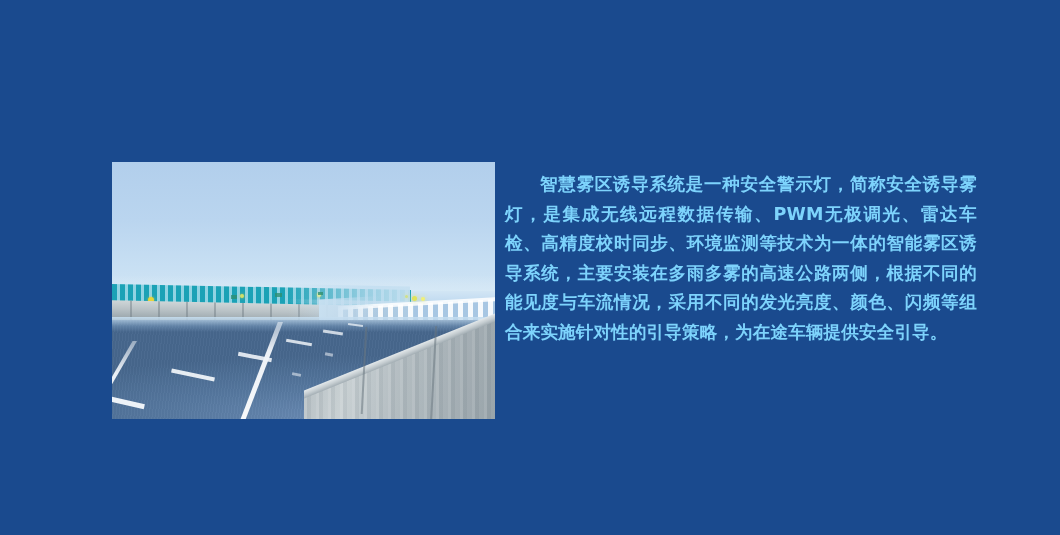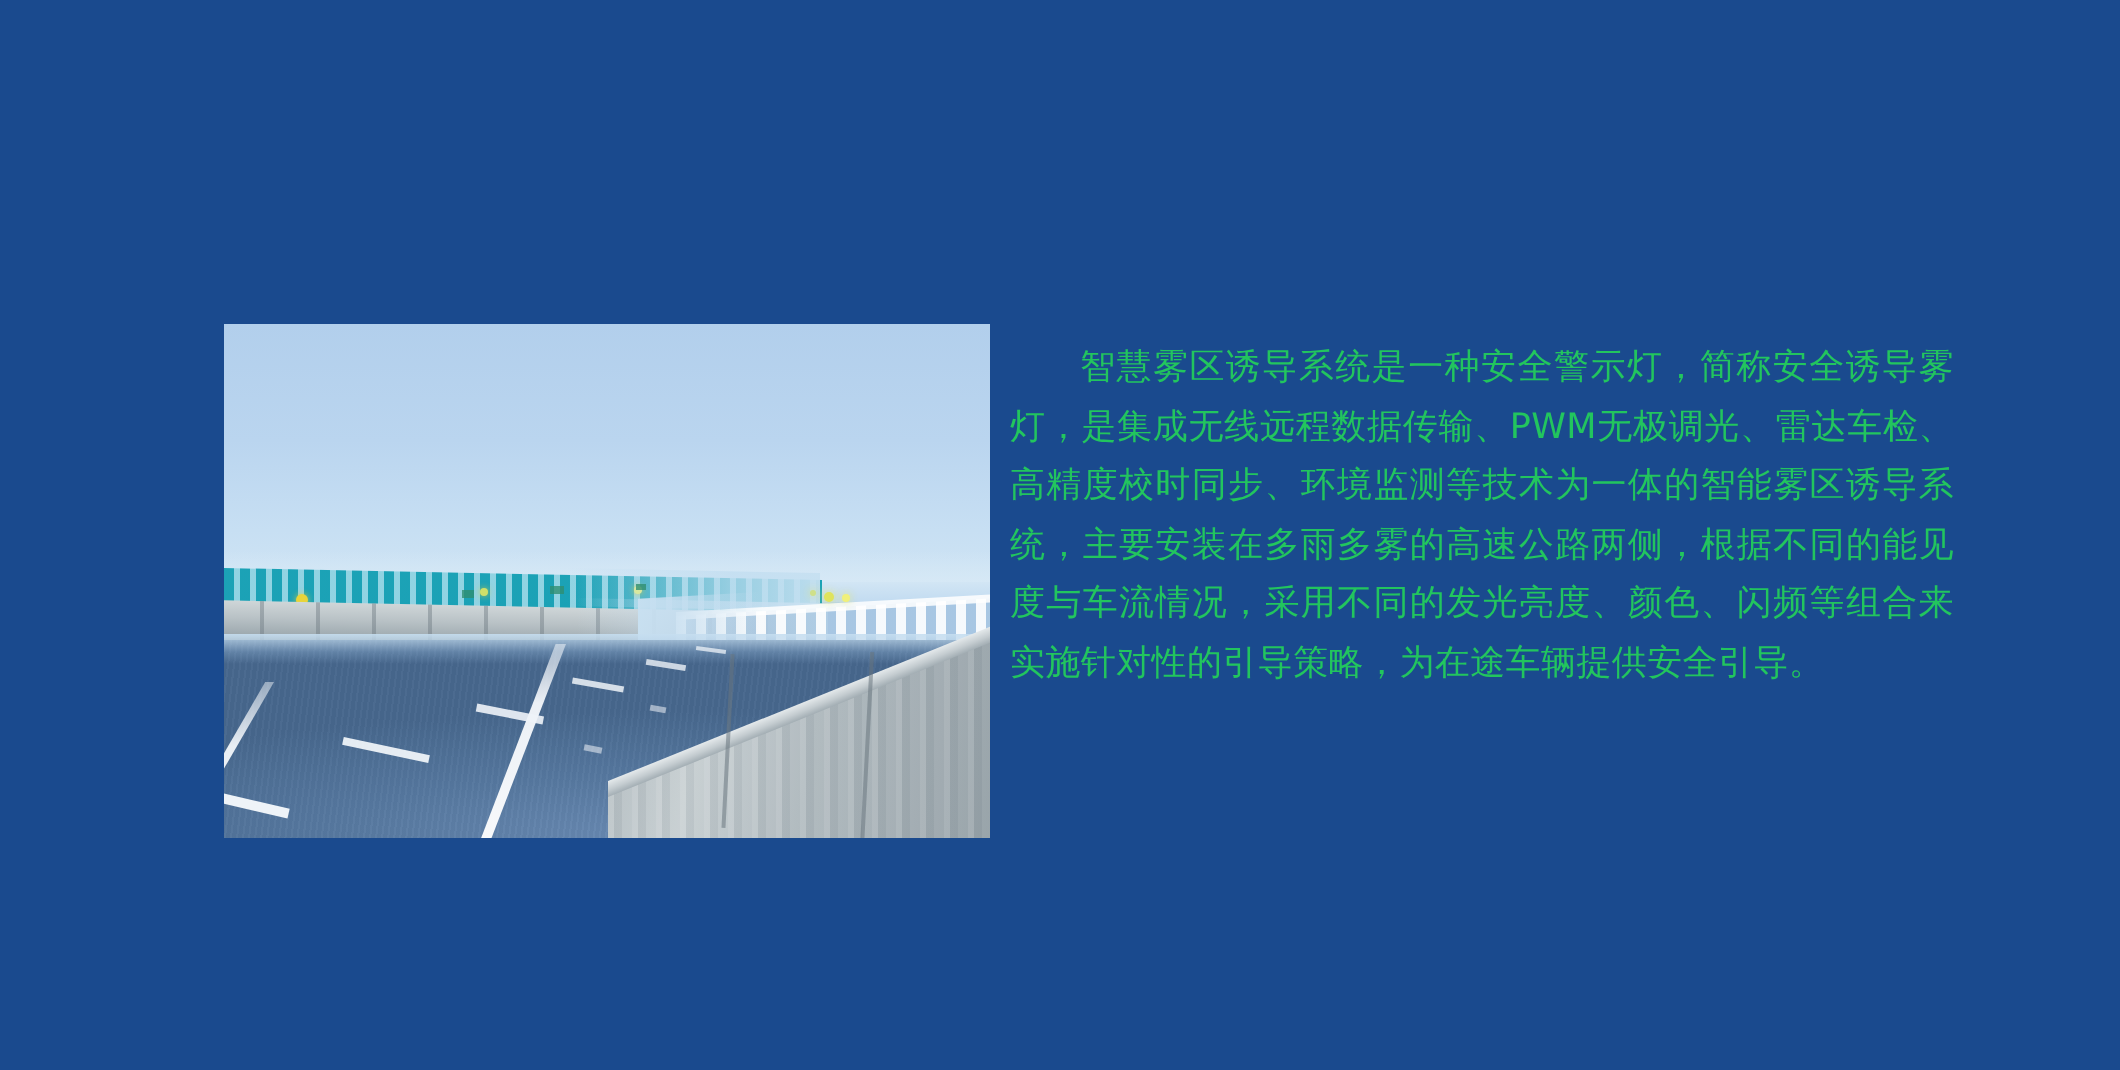--- a/index.html
+++ b/index.html
@@ -327,27 +327,28 @@
     opacity: .75;
     transform: skewY(-20deg);
   }
 
   
   #description {
     position: absolute;
     left: 505px;
     top: 170px;
     width: 472px;
-    color: #22c55e;
+    color: #7dd3fc;
     font-size: 17.5px;
     line-height: 29.5px;
     text-align: justify;
     text-justify: inter-ideograph;
     letter-spacing: 0.2px;
     font-family: "DejaVu Sans", "Liberation Sans", sans-serif;
+    font-weight: bold;
   }
   #description p {
     margin: 0;
     text-indent: 2em;
   }
 </style>
 </head>
 <body>
 
 <div id="slide">

